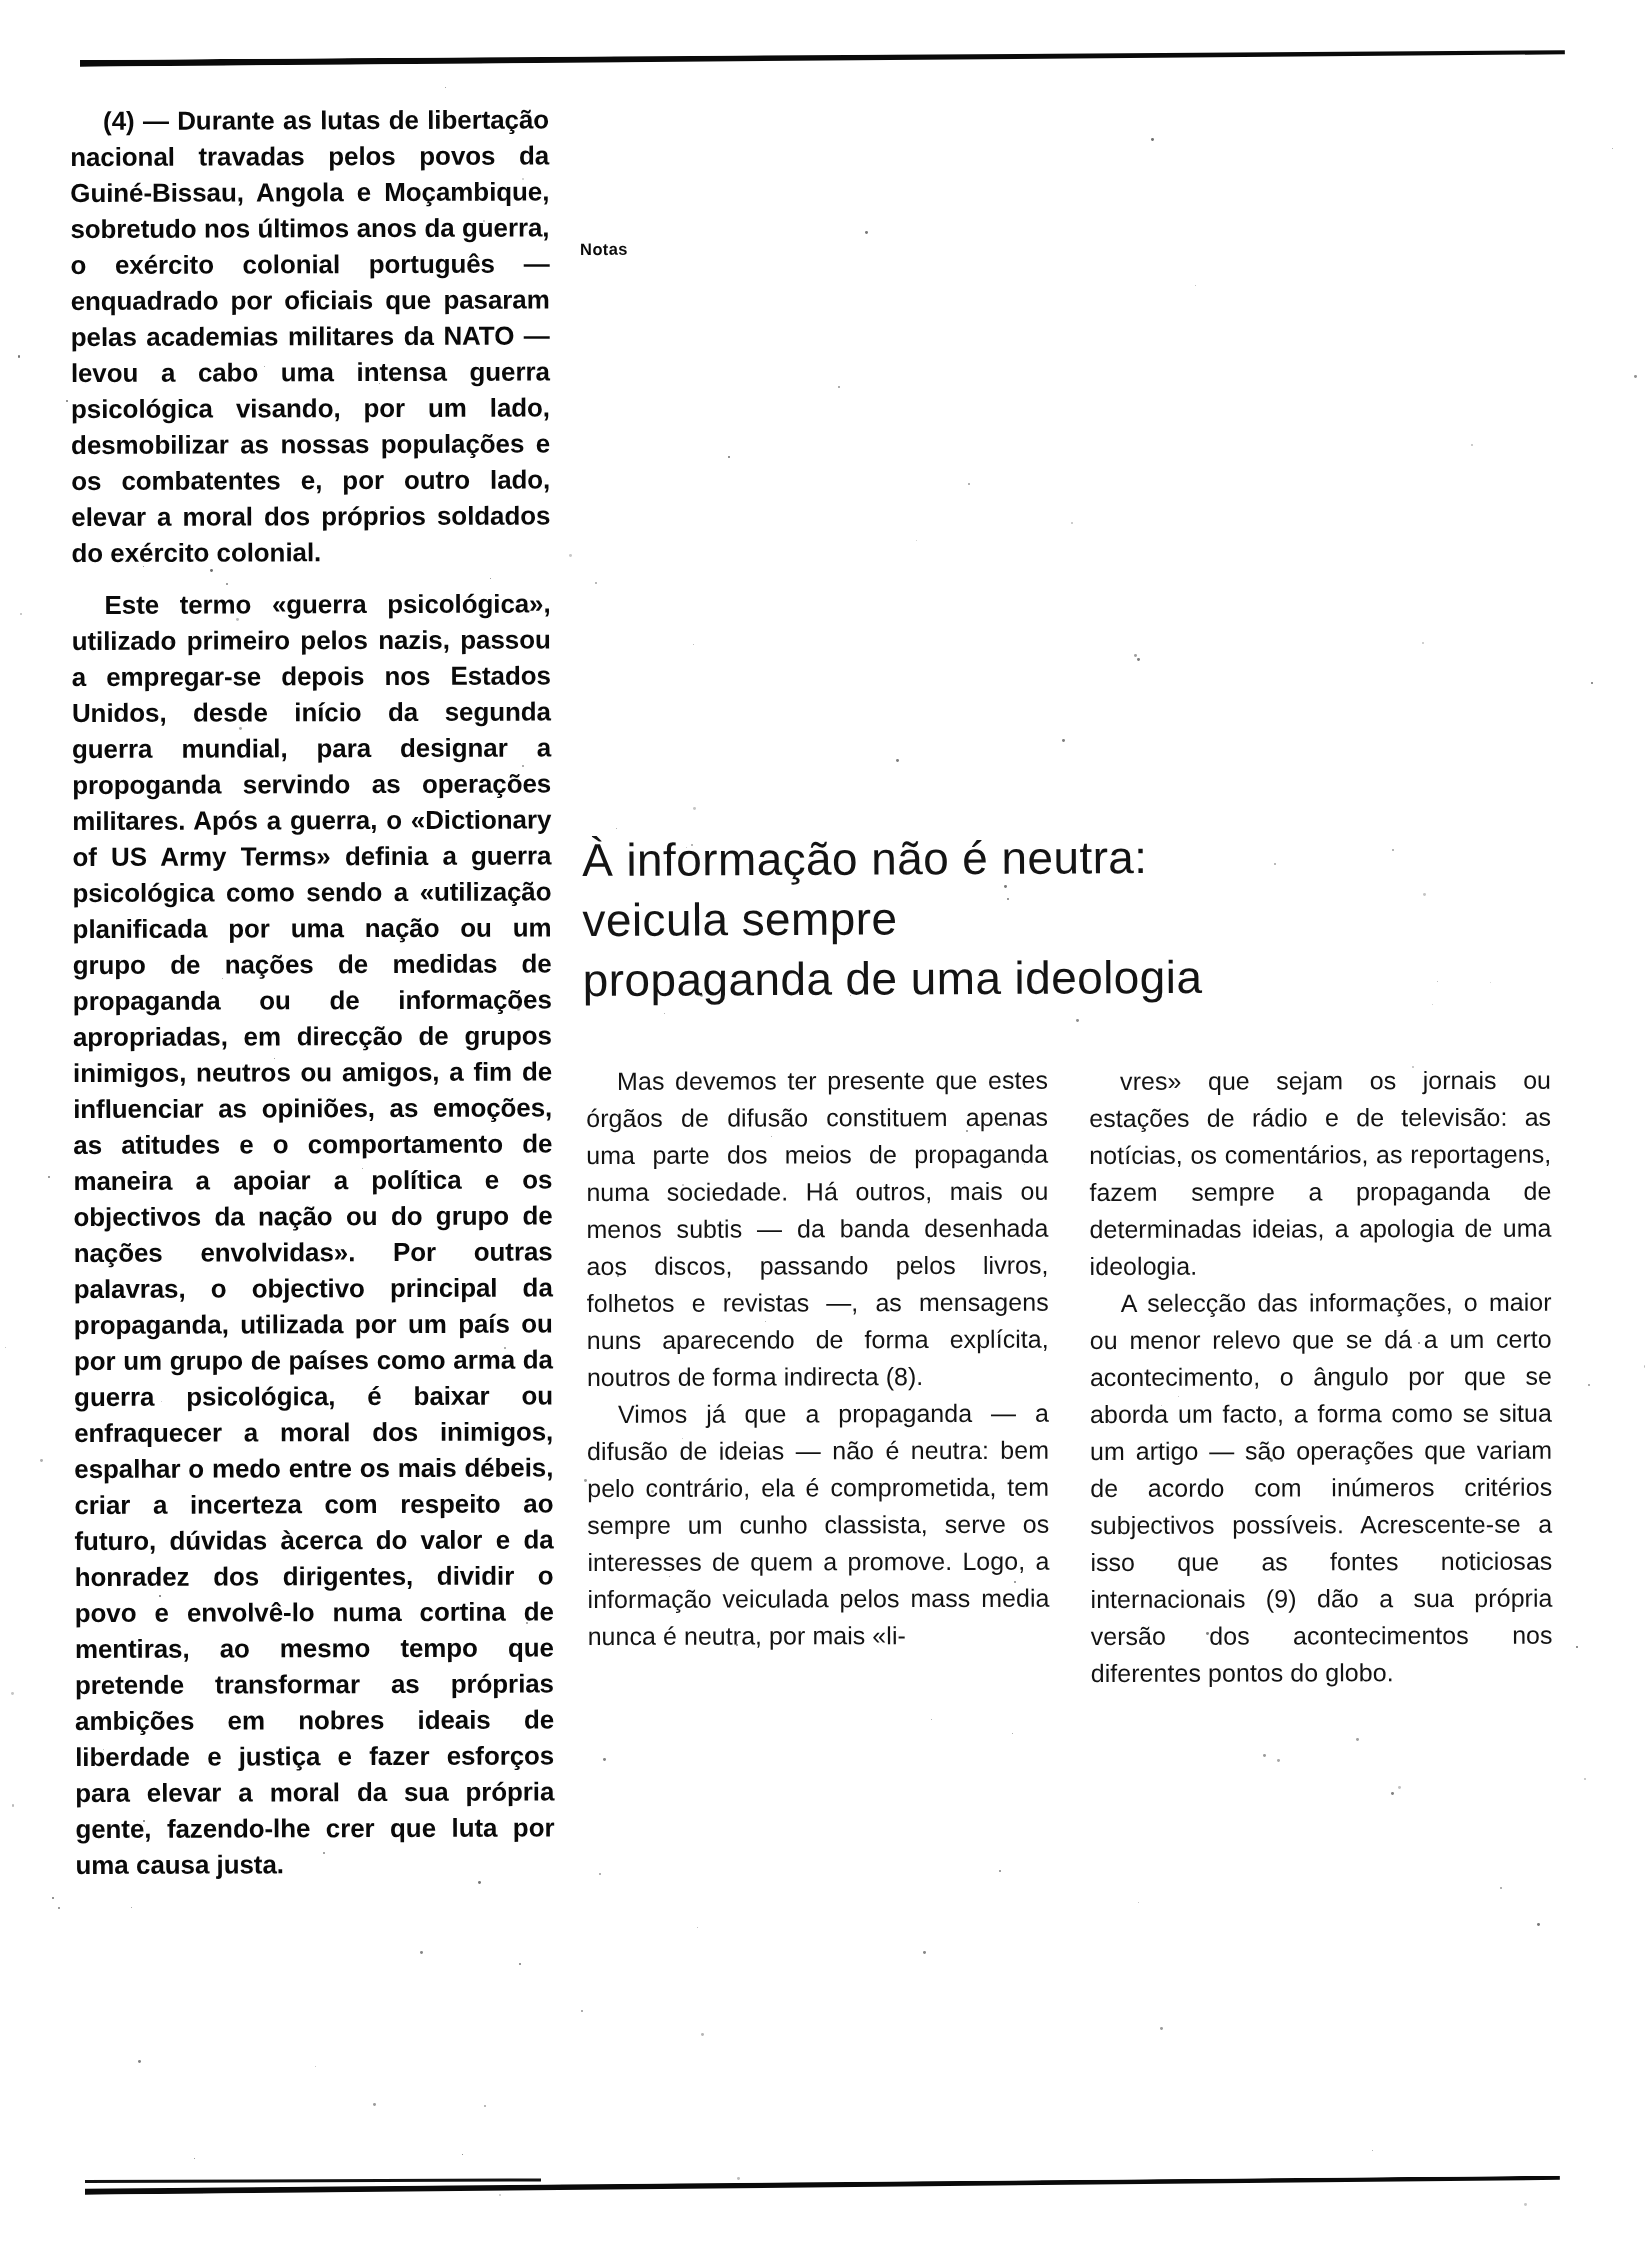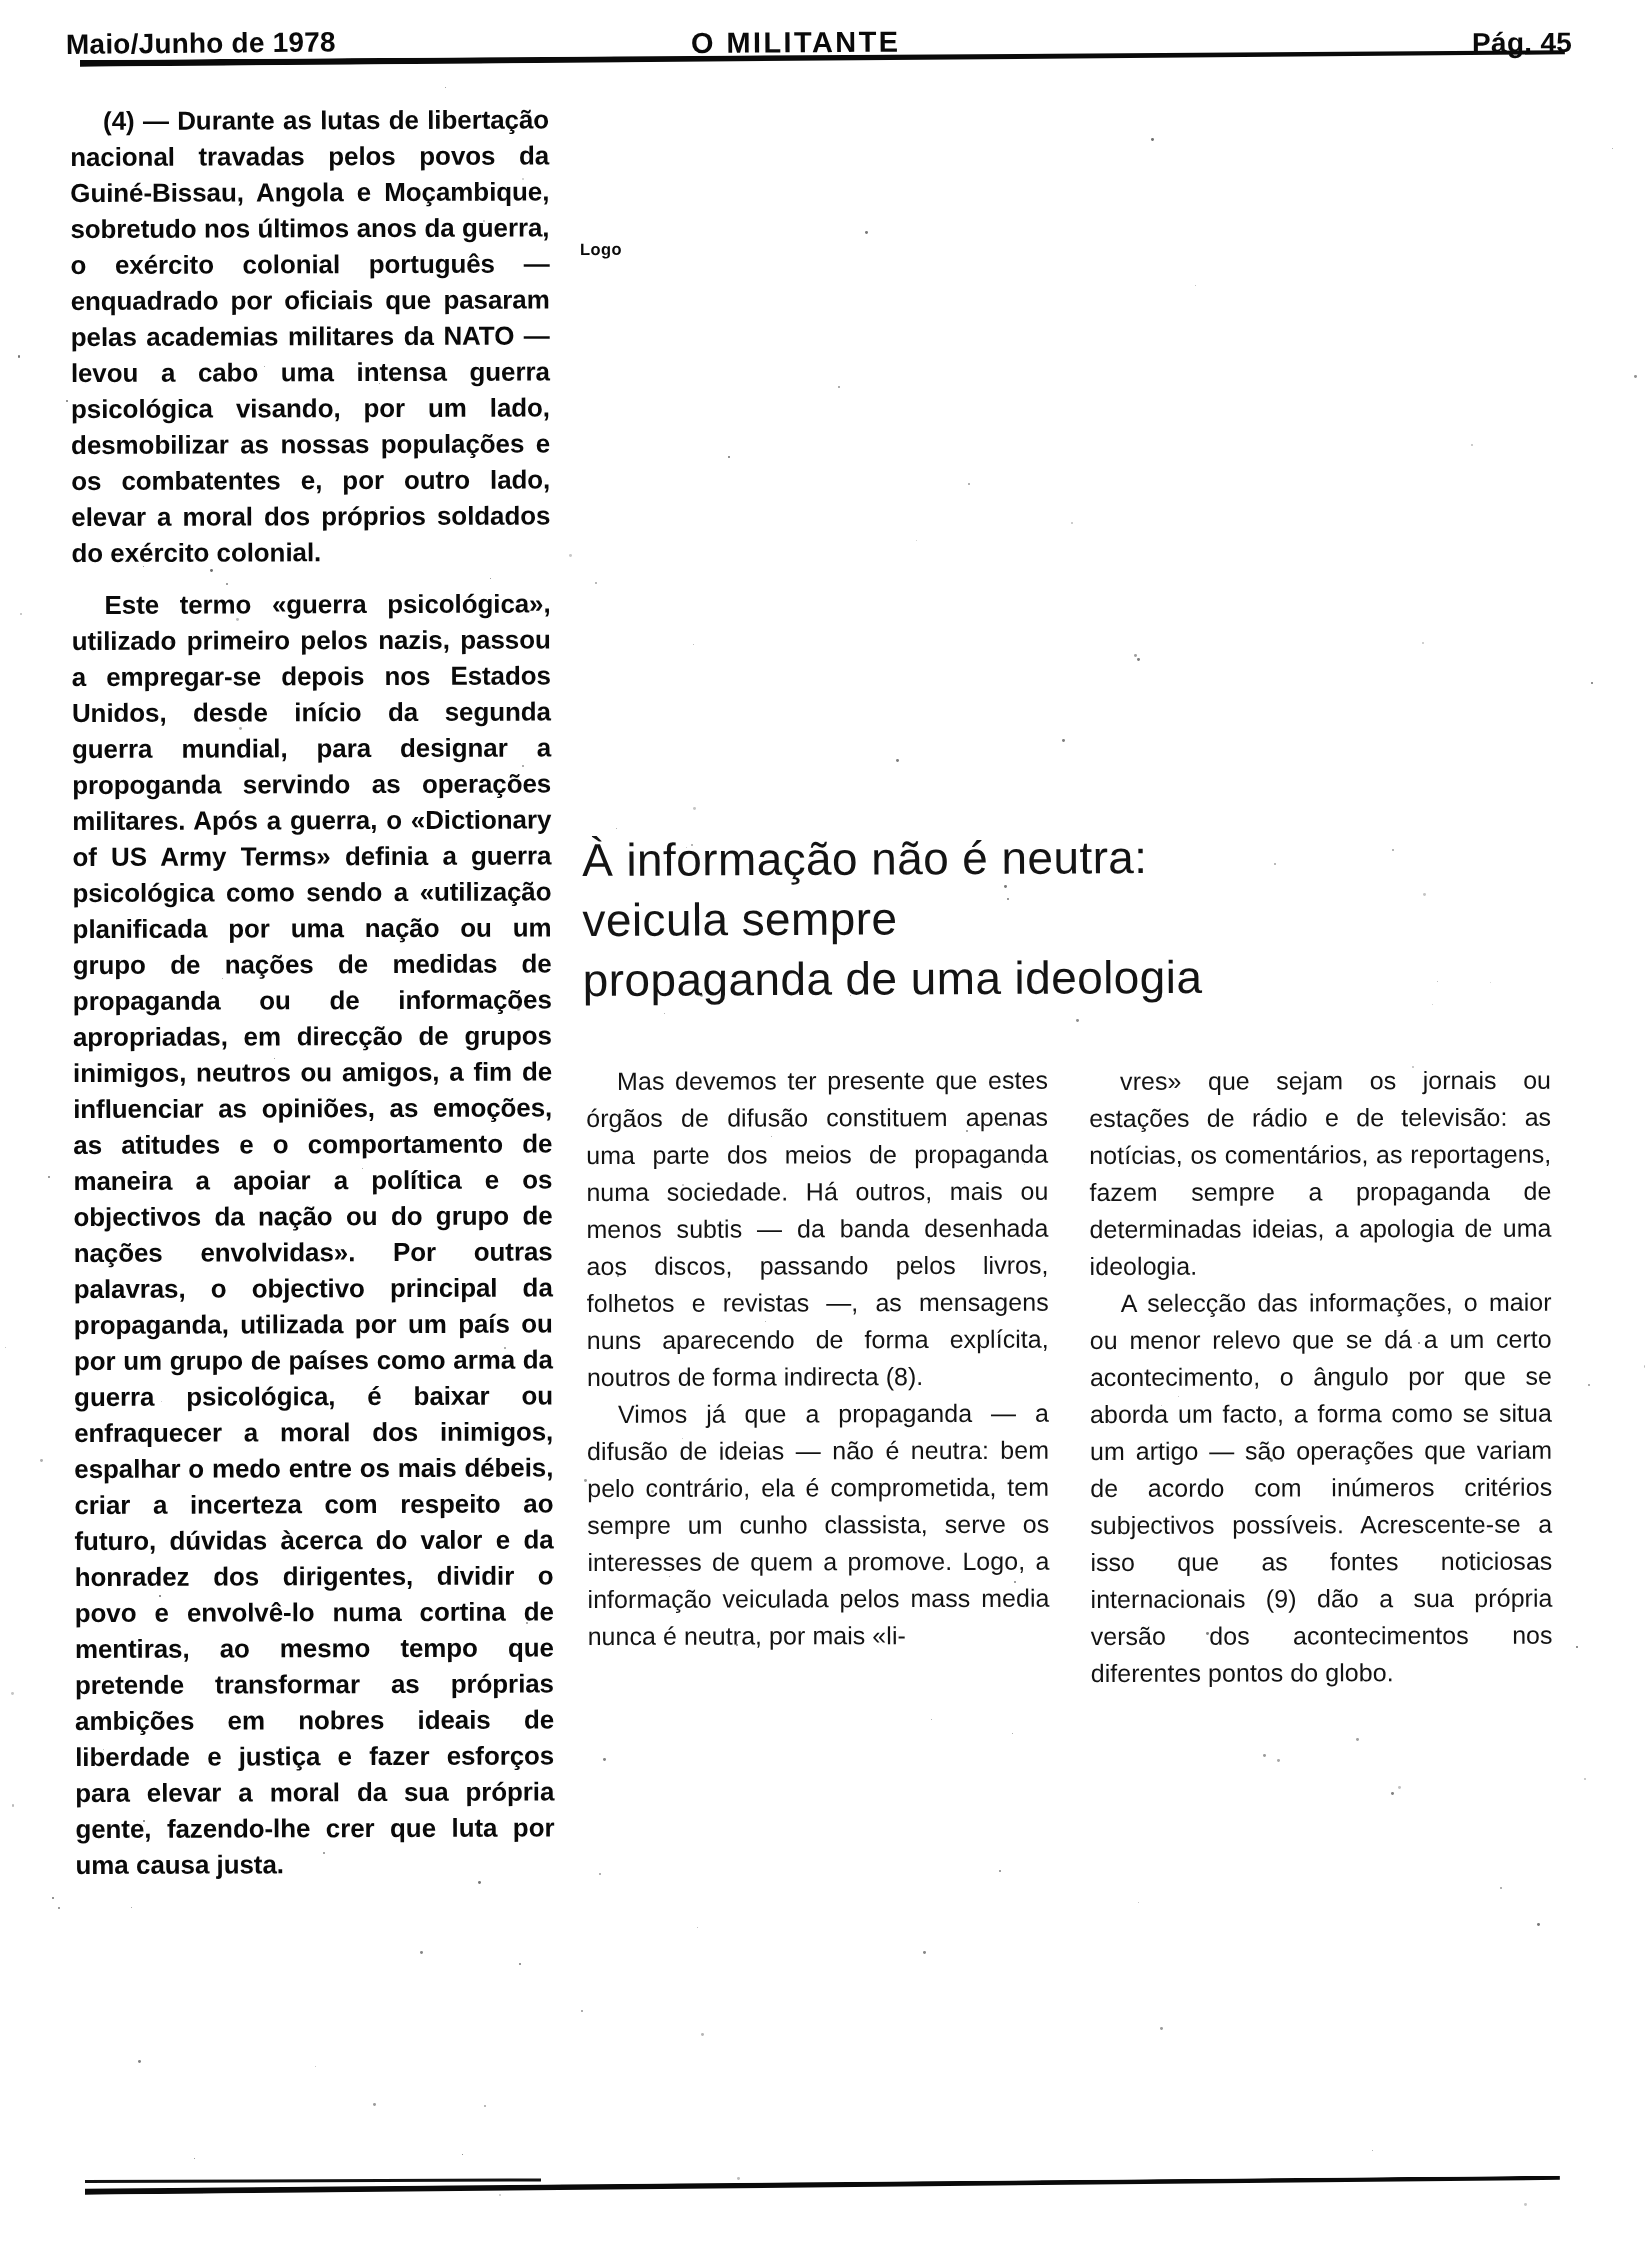--- a/index.html
+++ b/index.html
@@ -186,34 +186,29 @@
   .col-mid p, .col-right p {
     margin: 0;
     text-indent: 31px;
   }
 </style>
 </head>
 <body>
 
 <div class="page">
 
-  <div class="masthead">
-    <div class="masthead-date">Maio/Junho de 1978</div>
-    <div class="masthead-title">O  MILITANTE</div>
-    <div class="masthead-page">Pág. 45</div>
-  </div>
 
   <div class="rule-top"></div>
 
   <div class="col col-left">
     <p>(4) — Durante as lutas de libertação nacional travadas pelos povos da Guiné-Bissau, Angola e Moçambique, sobretudo nos últimos anos da guerra, o exército colonial português — enquadrado por oficiais que pasaram pelas academias militares da NATO — levou a cabo uma intensa guerra psicológica visando, por um lado, desmobilizar as nossas populações e os combatentes e, por outro lado, elevar a moral dos próprios soldados do exército colonial.</p>
     <p>Este termo «guerra psicológica», utilizado primeiro pelos nazis, passou a empregar-se depois nos Estados Unidos, desde início da segunda guerra mundial, para designar a propoganda servindo as operações militares. Após a guerra, o «Dictionary of US Army Terms» definia a guerra psicológica como sendo a «utilização planificada por uma nação ou um grupo de nações de medidas de propaganda ou de informações apropriadas, em direcção de grupos inimigos, neutros ou amigos, a fim de influenciar as opiniões, as emoções, as atitudes e o comportamento de maneira a apoiar a política e os objectivos da nação ou do grupo de nações envolvidas». Por outras palavras, o objectivo principal da propaganda, utilizada por um país ou por um grupo de países como arma da guerra psicológica, é baixar ou enfraquecer a moral dos inimigos, espalhar o medo entre os mais débeis, criar a incerteza com respeito ao futuro, dúvidas àcerca do valor e da honradez dos dirigentes, dividir o povo e envolvê-lo numa cortina de mentiras, ao mesmo tempo que pretende transformar as próprias ambições em nobres ideais de liberdade e justiça e fazer esforços para elevar a moral da sua própria gente, fazendo-lhe crer que luta por uma causa justa.</p>
   </div>
 
-  <div class="notas-label">Logo</div>
+  <div class="notas-label">Notas</div>
 
   <div class="headline">
     <span class="hl-line">À informação não é neutra:</span>
     <span class="hl-line">veicula sempre</span>
     <span class="hl-line">propaganda de uma ideologia</span>
   </div>
 
   <div class="col col-mid">
     <p>Mas devemos ter presente que estes órgãos de difusão constituem apenas uma parte dos meios de propaganda numa sociedade. Há outros, mais ou menos subtis — da banda desenhada aos discos, passando pelos livros, folhetos e revistas —, as mensagens nuns aparecendo de forma explícita, noutros de forma indirecta (8).</p>
     <p>Vimos já que a propaganda — a difusão de ideias — não é neutra: bem pelo contrário, ela é comprometida, tem sempre um cunho classista, serve os interesses de quem a promove. Logo, a informação veiculada pelos mass media nunca é neutra, por mais «li-</p>

